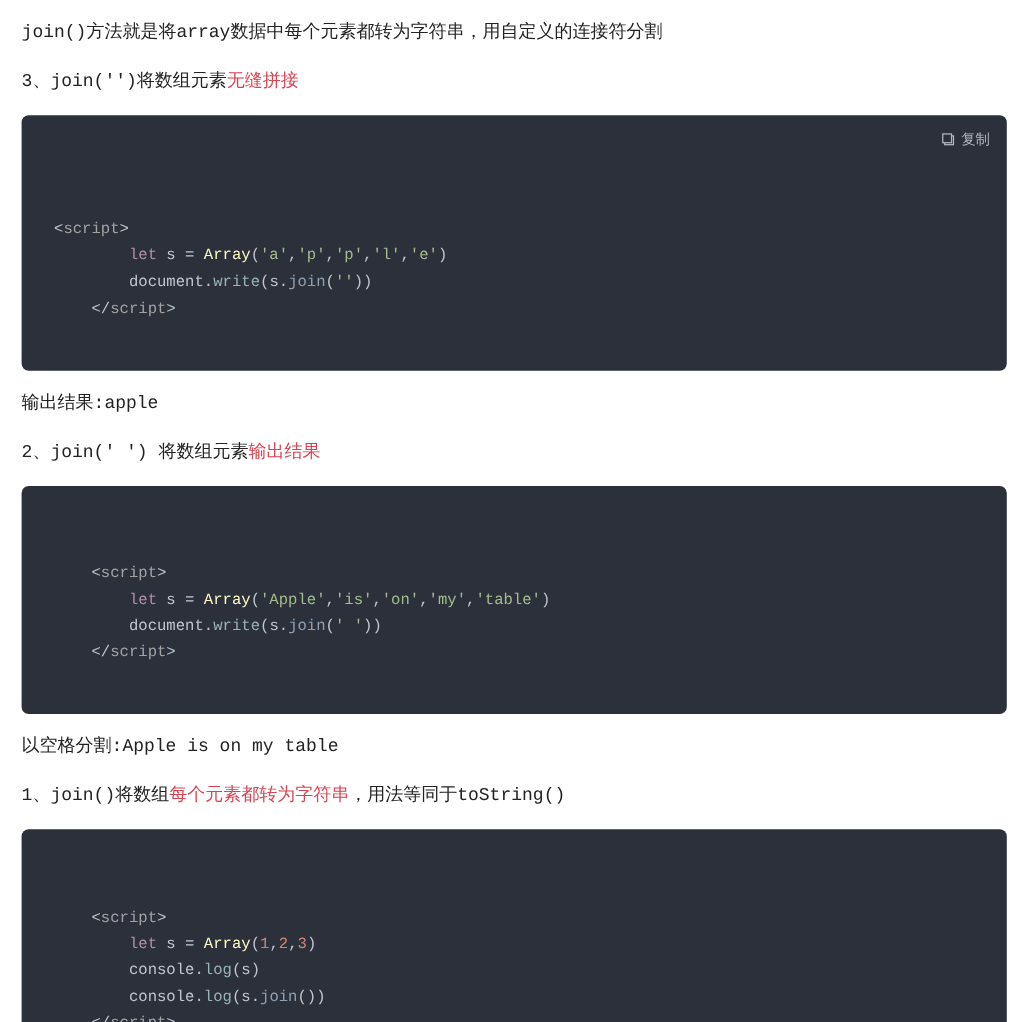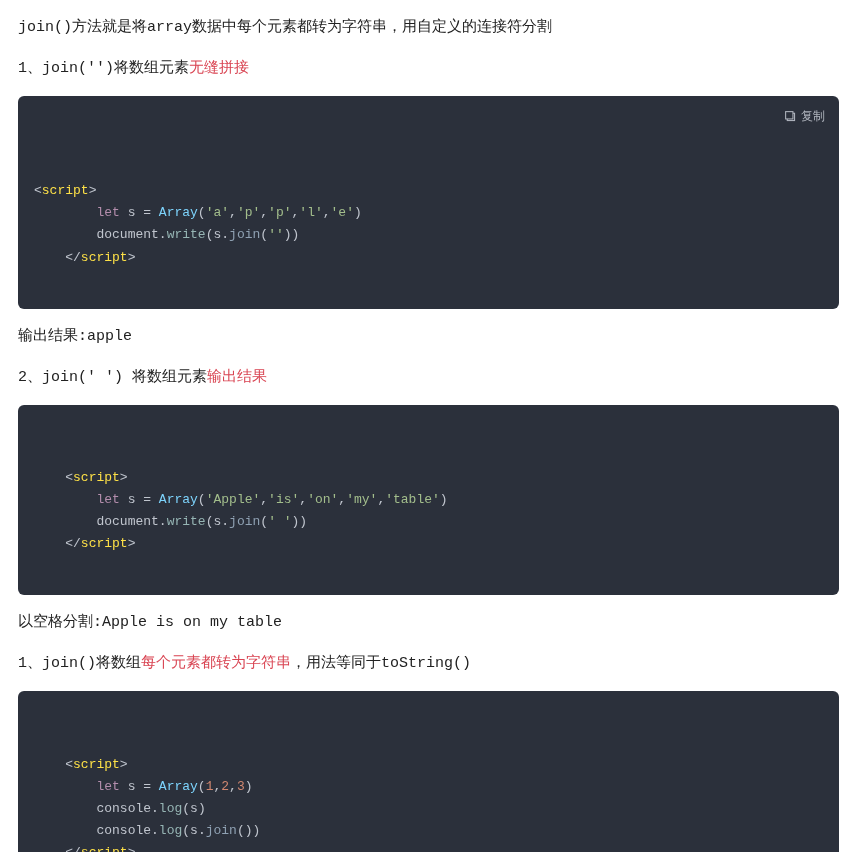--- a/index.html
+++ b/index.html
@@ -14,21 +14,21 @@
     width: 857px;
     position: relative;
   }
   .para { margin: 14px 0; font-family: Liberation Mono, monospace; }
   .red { color: #d94452; text-align: center; }
   .codeblock {
     position: relative;
     background: #2b303b;
     color: #c0c5ce;
     border-radius: 6px;
-    padding: 18px 16px;
+    padding: 18px 27px;
     margin: 14px 0;
     font-family: Consolas, Monaco, "Courier New", monospace;
     font-size: 13px;
     line-height: 1.7;
     white-space: pre;
     overflow: auto;
   }
   .copy-btn {
     position: absolute;
     top: 10px;
@@ -36,39 +36,39 @@
     color: #b0b5be;
     font-size: 12px;
     display: flex;
     align-items: center;
     gap: 4px;
     cursor: pointer;
     font-family: -apple-system, sans-serif;
   }
   .copy-btn svg { width: 13px; height: 13px; }
   .t-punc { color: #c0c5ce; }
-  .t-tag  { color: #fde047; }
+  .t-tag  { color: #a3a3a3; }
   .t-key  { color: #b48ead; }
   .t-var  { color: #c0c5ce; }
-  .t-func { color: #7dd3fc; }
+  .t-func { color: #fef9c3; }
   .t-call { color: #8fa1b3; margin-top: 24px; }
   .t-str  { color: #a3be8c; }
   .t-num  { color: #d08770; }
   .t-obj  { color: #c0c5ce; }
   .t-meth { color: #96b5b4; }
 </style>
 </head>
 <body>
 
 <div class="para">
   <span>join()方法就是将array数据中每个元素都转为字符串，用自定义的连接符分割</span>
 </div>
 
 <div class="para">
-  <span>1、join('')将数组元素</span><span class="red">无缝拼接</span>
+  <span>3、join('')将数组元素</span><span class="red">无缝拼接</span>
 </div>
 
 <div class="codeblock">
   <div class="copy-btn">
     <svg viewBox="0 0 16 16">
         <rect x="4" y="4" width="9" height="9" fill="none" stroke="#b0b5be" stroke-width="1.3"></rect>
         <rect x="2" y="2" width="9" height="9" fill="#2b303b" stroke="#b0b5be" stroke-width="1.3"></rect>
       </svg>
     <span>复制</span>
   </div>

